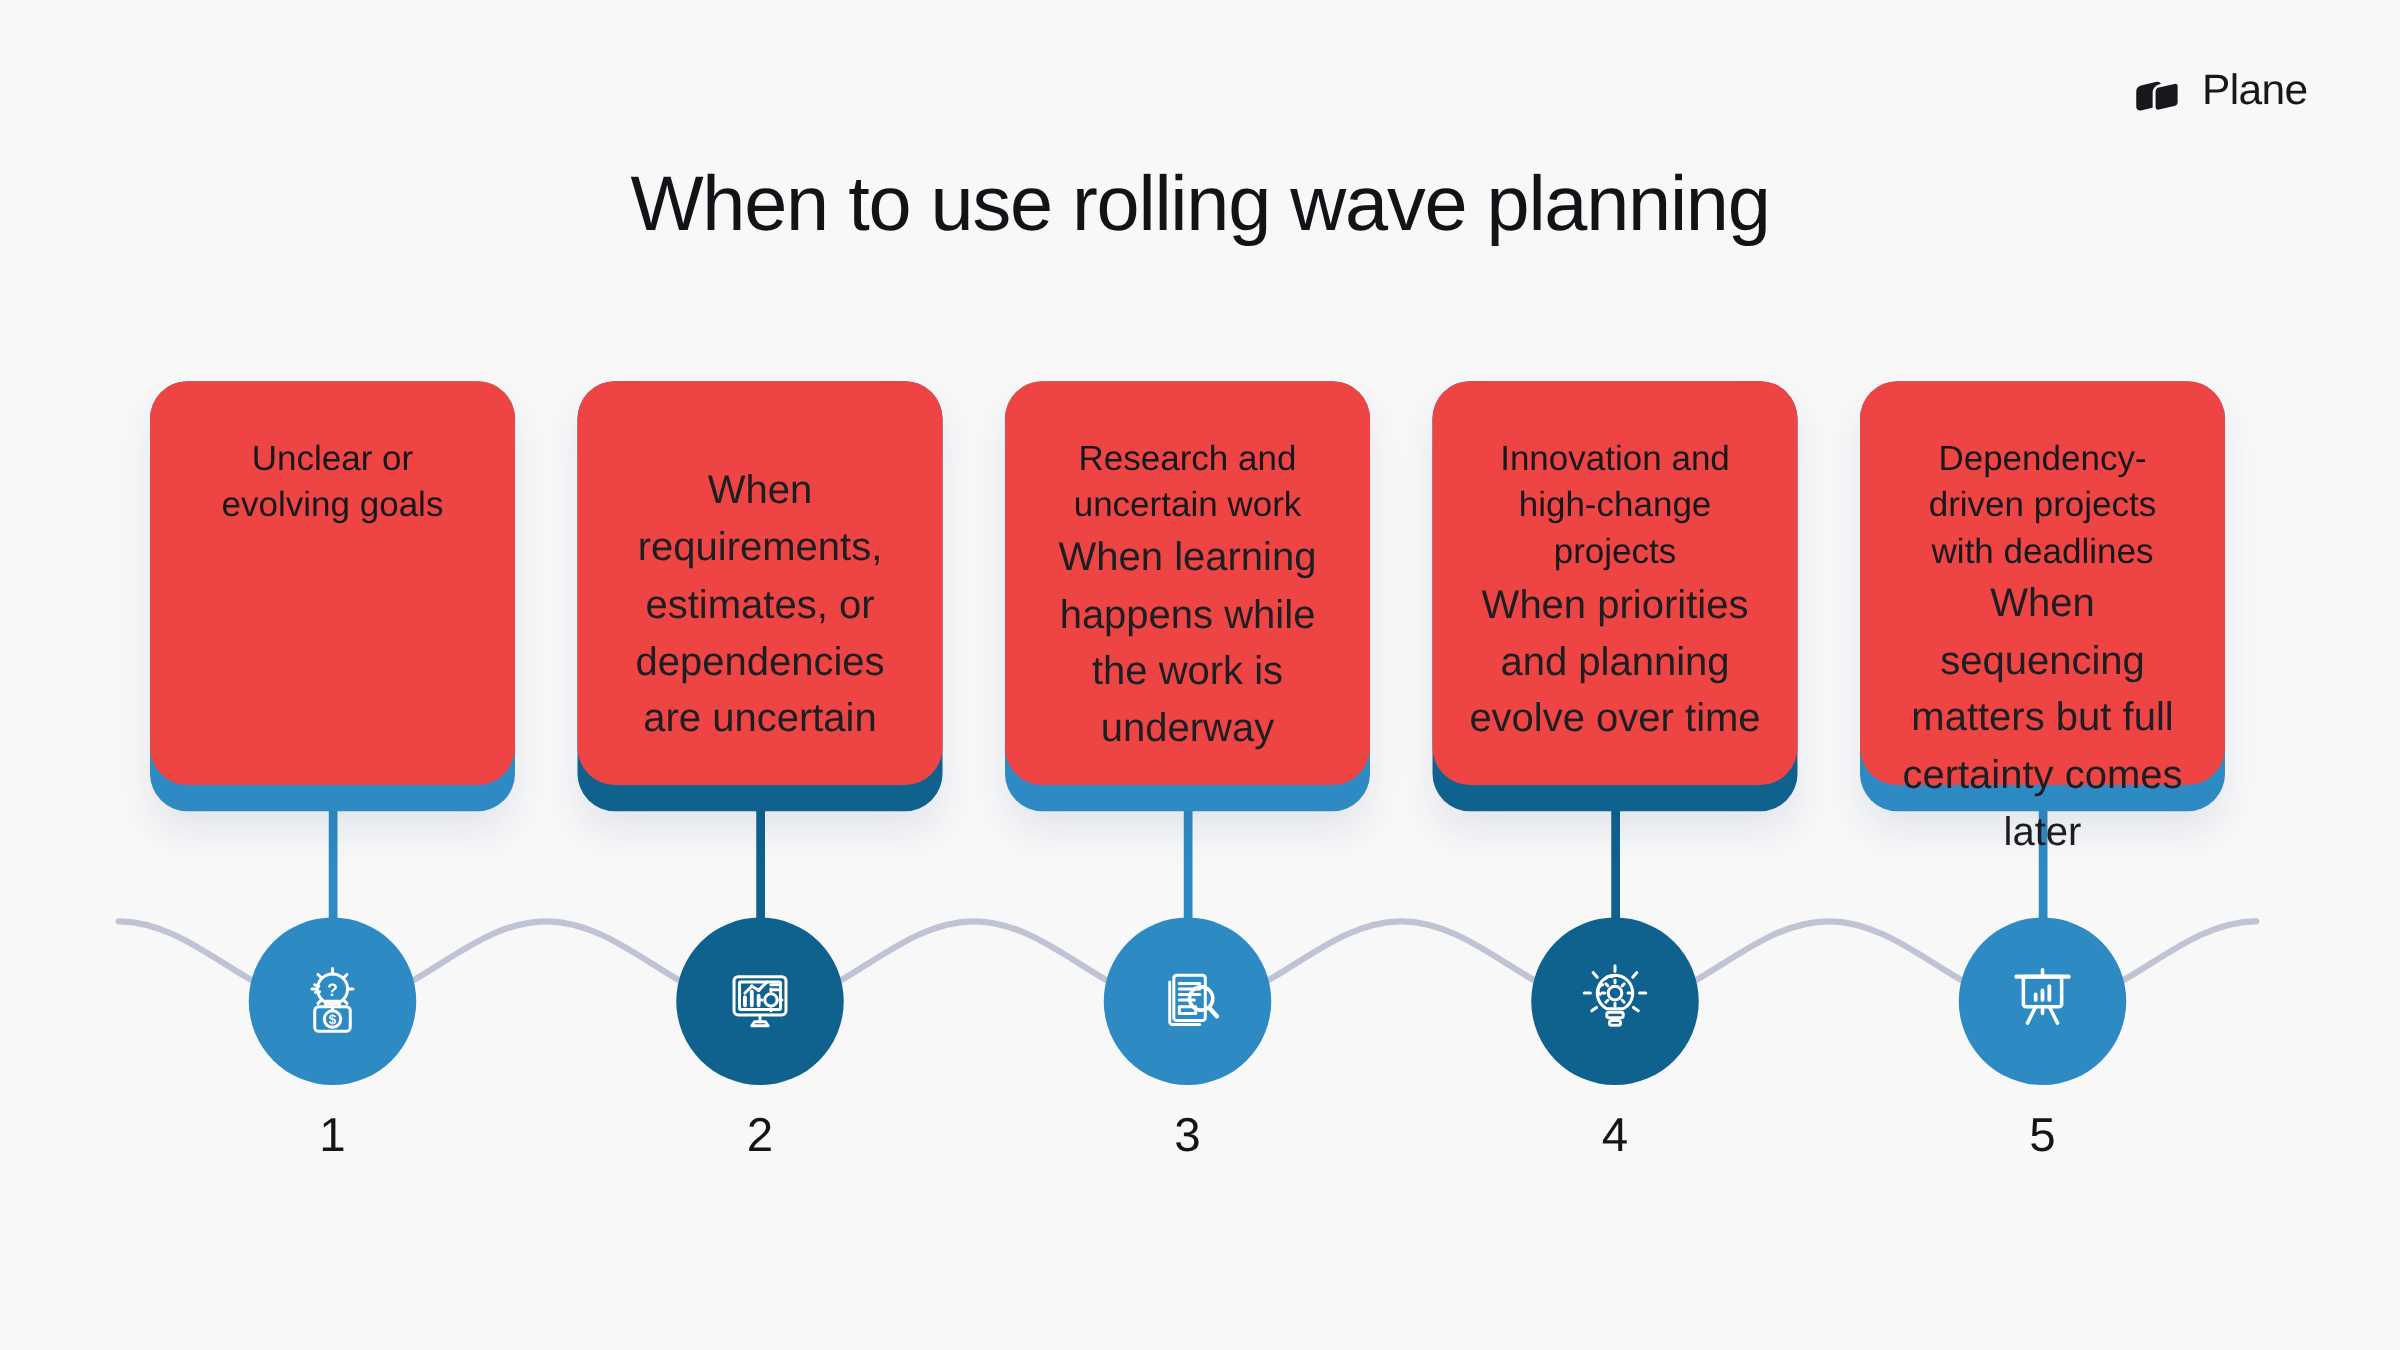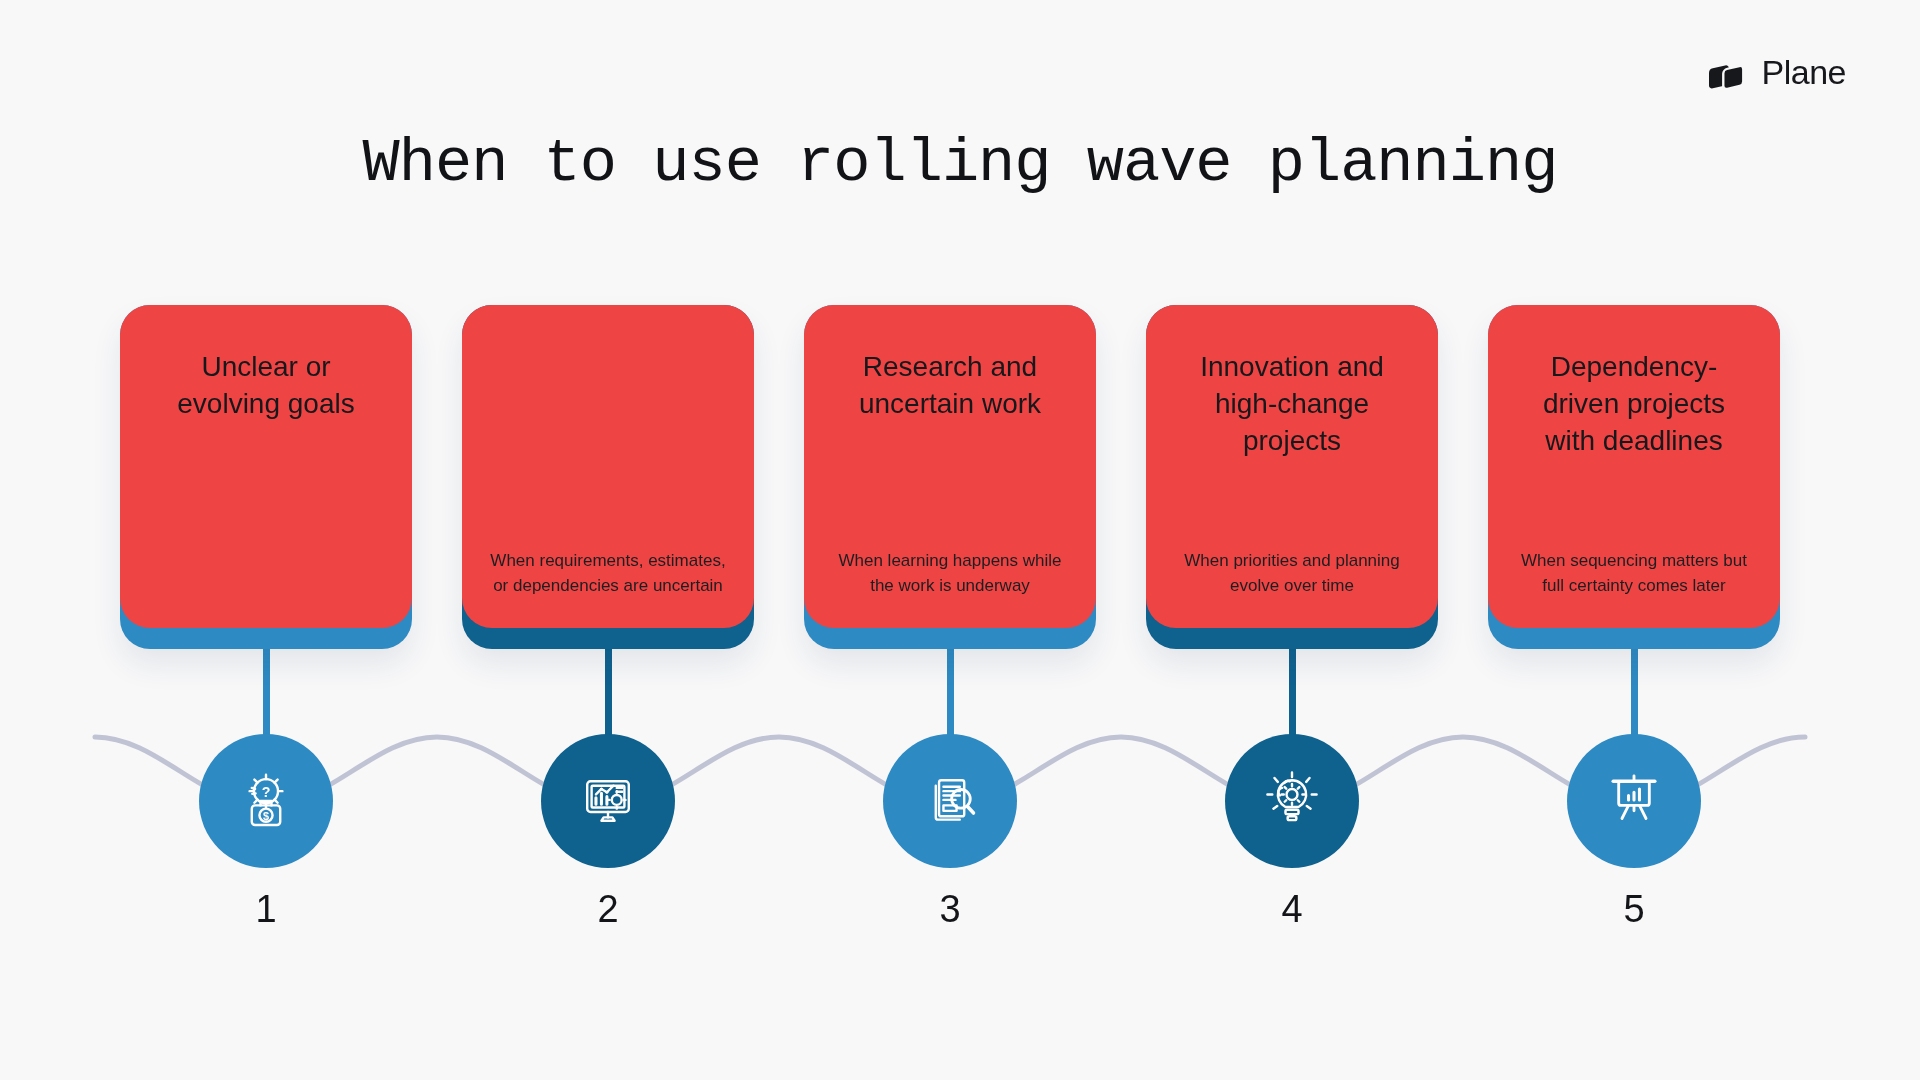--- a/index.html
+++ b/index.html
@@ -7,35 +7,35 @@
   body { font-family:"Liberation Sans", sans-serif; background:#f8f8f9; overflow:hidden; }
   .page { position:relative; width:1920px; height:1080px; background:#f8f8f9; }
 
   
   .logo { position:absolute; top:52px; right:74px; display:flex; align-items:center; gap:9px; }
   .logo-mark { display:block; }
   .logo-text { font-size:34px; font-weight:400; color:#17181c; letter-spacing:-0.5px; }
 
   
   .page-title { position:absolute; top:128px; left:0; width:100%; text-align:center;
-    font-size:62px; font-weight:500; color:#121316; letter-spacing:-1px;font-family:Liberation Mono, monospace; }
+    font-size:62px; font-weight:500; color:#121316; letter-spacing:-1px; }
 
   
   .wave-svg { position:absolute; top:0; left:0; z-index:1; }
 
   
   .step { position:absolute; top:0; left:0; }
   .step-card { position:absolute; top:305px; left:calc(var(--cx) - 146px); width:292px; height:344px;
     background:var(--accent); border-radius:30px; box-shadow:0 16px 30px rgba(25,50,90,.09); z-index:2; }
   .step-card-inner { position:absolute; top:0; left:0; right:0; height:323px; background:#ef4444;
     border-radius:30px; display:flex; flex-direction:column; align-items:center; text-align:center;
     padding:44px 18px 30px; }
   .step-title { font-size:28px; font-weight:500; line-height:1.32; color:#17181b; max-width:230px; }
   .step-title.narrow { max-width:195px; }
-  .step-desc { margin-top:auto; font-size:17px; font-weight:400; line-height:1.43; color:#1d1e21; max-width:237px; }
+  .step-desc { margin-top:auto; font-size:32px; font-weight:400; line-height:1.43; color:#1d1e21; max-width:237px; }
 
   .step-connector { position:absolute; top:645px; left:calc(var(--cx) - 3.5px); width:7px; height:96px;
     background:var(--accent); z-index:1; }
   .step-circle { position:absolute; top:734px; left:calc(var(--cx) - 67px); width:134px; height:134px;
     border-radius:50%; background:var(--accent); z-index:3; display:flex; align-items:center; justify-content:center; }
   .step-number { position:absolute; top:888px; left:calc(var(--cx) - 60px); width:120px; text-align:center;
     font-size:38px; font-weight:500; color:#141518; z-index:3; }
 
   .icon svg { display:block; }
 </style>

